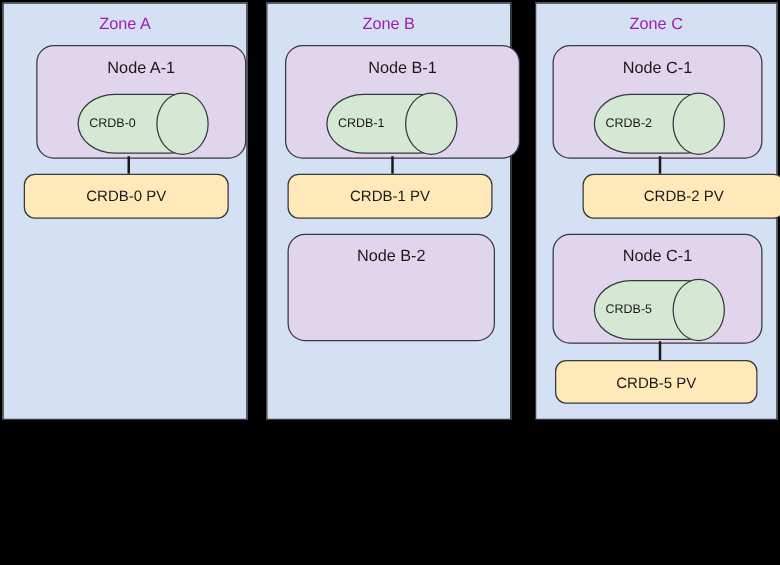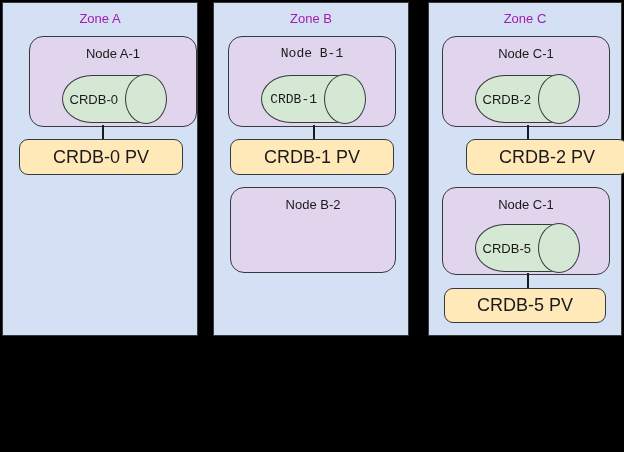--- a/index.html
+++ b/index.html
@@ -13,34 +13,34 @@
               font-size:13px;color:#a21caf;line-height:16px;}
 
   .node{position:absolute;background:#e1d5ee;border:1px solid #36393d;
         border-radius:14px;box-sizing:border-box;}
   .node-title{position:absolute;left:0;right:0;top:9px;text-align:center;
               font-size:13px;color:#1a1a1a;line-height:16px;}
 
   .pv{position:absolute;background:#ffe9b8;border:1px solid #36393d;
       border-radius:9px;box-sizing:border-box;display:flex;
       align-items:center;justify-content:center;}
-  .pv-label{font-size:18px;color:#1a1a1a;}
+  .pv-label{font-size:12px;color:#1a1a1a;}
 
   
   .cyl{position:absolute;}
   .cyl-body{position:absolute;left:0;top:0;right:0;bottom:0;
             background:#d5e8d4;border:1px solid #36393d;
             border-radius:30px/50%;box-sizing:border-box;}
   .cyl-cap{position:absolute;top:-1px;bottom:-1px;right:-1px;
            width:42px;background:#d5e8d4;border:1px solid #36393d;
            border-radius:50%;box-sizing:border-box;}
   .cyl-label{position:absolute;left:0;top:50%;width:100%;
-             transform:translateY(-50%);text-align:right;
+             transform:translateY(-50%);text-align:center;
              padding-right:48px;box-sizing:border-box;
-             font-size:13px;color:#1a1a1a;}
+             font-size:10px;color:#1a1a1a;}
 
   .conn{position:absolute;width:2px;background:#1a1a1a;}
 </style>
 </head>
 <body>
 
 <div id="canvas">
 
   <div class="zone" style="left:2px;top:2px;width:196px;height:334px;">
     <div class="zone-title">Zone A</div>
@@ -58,21 +58,21 @@
     <div class="conn" style="left:99px;top:122px;height:14px;"></div>
 
     <div class="pv" style="left:16px;top:136px;width:164px;height:36px;">
       <span class="pv-label">CRDB-0 PV</span>
     </div>
   </div>
 
   <div class="zone" style="left:213px;top:2px;width:196px;height:334px;">
     <div class="zone-title">Zone B</div>
 
-    <div class="node" style="left:14px;top:33px;width:168px;height:91px;font-family:Liberation Mono, monospace;">
+    <div class="node" style="left:14px;top:33px;width:188px;height:91px;">
       <div class="node-title">Node B-1</div>
 
       <div class="cyl" style="left:32px;top:38px;width:104px;height:48px;">
         <div class="cyl-body"></div>
         <div class="cyl-cap"></div>
         <div class="cyl-label">CRDB-1</div>
       </div>
     </div>
 
     <div class="conn" style="left:99px;top:122px;height:14px;"></div>

